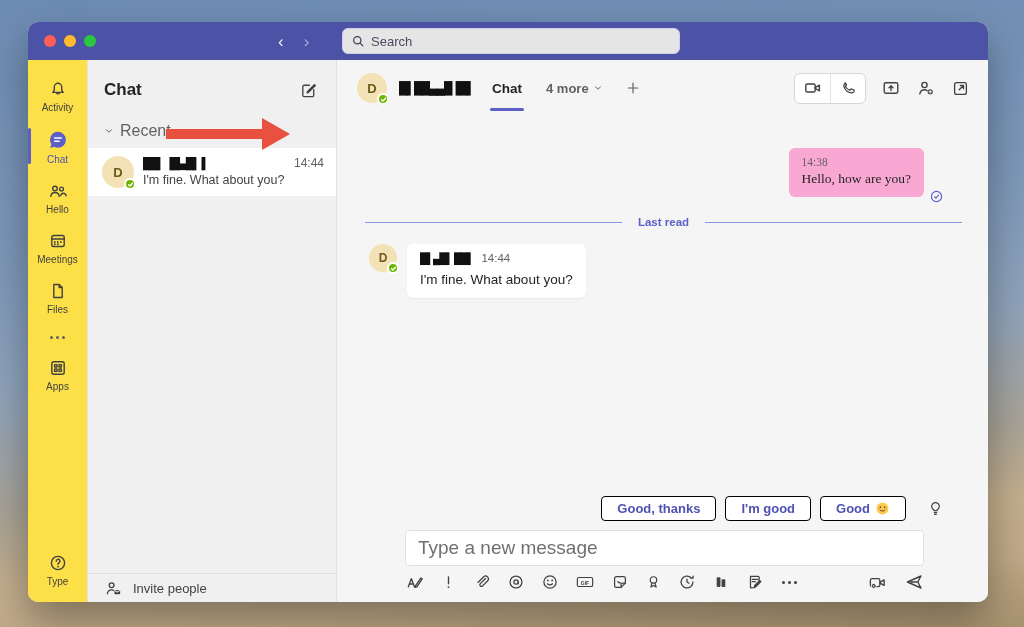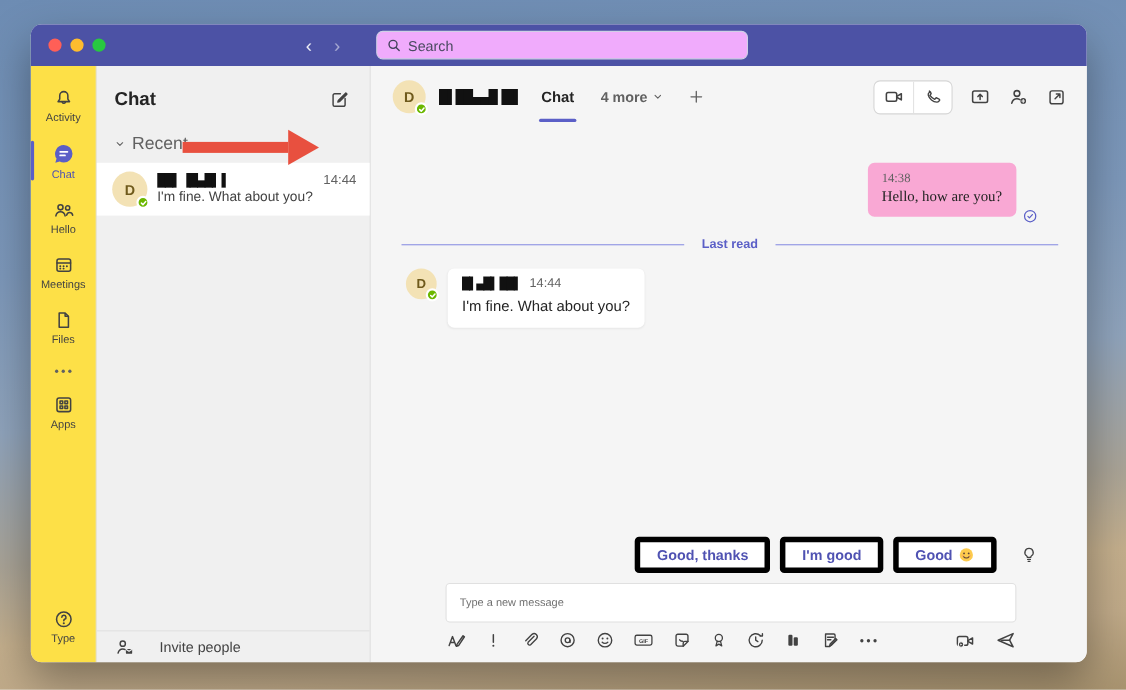--- a/index.html
+++ b/index.html
@@ -25,21 +25,21 @@
   }
   .traffic { display:flex; gap:8px; position:absolute; left:16px; top:13px; }
   .traffic span { width:12px; height:12px; border-radius:50%; display:block; }
   .tl-red{ background:#ff5f57; } .tl-yellow{ background:#febc2e; } .tl-green{ background:#28c840; }
   .nav-arrows { position:absolute; left:250px; top:0; height:38px; display:flex; align-items:center; gap:20px; }
   .nav-arrows .arrow { font-size:17px; line-height:1; cursor:default; }
   .arrow-back { color:rgba(255,255,255,.9); }
   .arrow-fwd { color:rgba(255,255,255,.5); }
   .searchbox {
     position:absolute; left:314px; top:6px; width:338px; height:26px;
-    background:#f0abfc; border:1px solid #cfcfe6; border-radius:6px;
+    background:#e5e5e5; border:1px solid #cfcfe6; border-radius:6px;
     display:flex; align-items:center; padding:0 8px; gap:6px; color:#41415a;
   }
   .searchbox svg { flex:0 0 auto; }
   .searchbox .ph { font-size:13px; color:#4a4a60; }
   .tb-right { position:absolute; right:12px; top:0; height:38px; display:flex; align-items:center; gap:14px; }
   .tb-dots { display:flex; gap:3px; }
   .tb-dots i { width:3.5px; height:3.5px; border-radius:50%; background:#fff; display:block; }
   .team-name { font-size:12.5px; letter-spacing:.6px; color:#fff; }
   .tb-avatar { width:27px; height:27px; border-radius:50%; background:#f2f2f2; position:relative;
     display:flex; align-items:center; justify-content:center; color:#616161; }
@@ -88,21 +88,21 @@
   .av-30 { width:30px; height:30px; font-size:13px; }
   .av-28 { width:28px; height:28px; font-size:12px; }
   .ci-body { flex:1; min-width:0; }
   .ci-top { display:flex; justify-content:space-between; align-items:baseline; }
   .ci-name { font-size:11px; color:#111; letter-spacing:-1px; }
   .ci-time { font-size:12px; color:#616161; }
   .ci-preview { font-size:12.5px; color:#424242; margin-top:3px; white-space:nowrap;
     overflow:hidden; text-overflow:ellipsis; }
   .panel-spacer { flex:1; }
   .invite-row { border-top:1px solid #e0e0e0; height:29px; display:flex; align-items:center;
-    gap:22px; padding:0 16px; color:#424242; cursor:pointer; }
+    gap:10px; padding:0 16px; color:#424242; cursor:pointer; }
   .invite-label { font-size:13px; color:#424242; }
   
   .main { flex:1; display:flex; flex-direction:column; background:#f5f5f5; min-width:0; }
   .conv-header { height:56px; flex:0 0 56px; display:flex; align-items:center; padding:0 18px 0 20px; gap:12px; }
   .conv-name { font-size:12px; font-weight:bold; color:#111; letter-spacing:-1px; margin-right:4px; }
   .tab { position:relative; font-size:13.5px; font-weight:bold; color:#242424; padding:6px 2px; cursor:pointer; }
   .tab.active::after { content:""; position:absolute; left:0; right:0; bottom:-9px; height:3px;
     border-radius:3px; background:#5b5fc7; }
   .more-tabs { display:flex; align-items:center; gap:4px; color:#616161; font-size:13px; margin-left:10px; cursor:pointer;font-weight:bold; }
   .add-tab { color:#616161; margin-left:10px; cursor:pointer; display:flex; }
@@ -120,26 +120,26 @@
   .seen-check { position:absolute; top:73px; right:44px; color:#5b5fc7; display:flex; }
   .last-read { position:absolute; top:100px; left:28px; right:26px; display:flex; align-items:center; }
   .last-read .line { flex:1; height:1px; background:#8d92e3; }
   .last-read .lr-label { font-size:11.5px; font-weight:bold; color:#5b5fc7; padding:0 16px; }
   .msg-in { position:absolute; top:128px; left:32px; display:flex; gap:10px; align-items:flex-start; }
   .msg-card { background:#fff; border-radius:6px; padding:8px 13px 10px; box-shadow:0 1px 2px rgba(0,0,0,.06); }
   .mc-top { display:flex; align-items:baseline; gap:8px; margin-bottom:3px; }
   .mc-name { font-size:10.5px; color:#111; letter-spacing:-1px; }
   
   .replies-row { display:flex; align-items:center; justify-content:flex-end; padding:0 44px 9px 0; gap:9px; }
-  .reply-btn { display:flex; align-items:center; gap:5px; background:#fff; border:5px solid #000000;
+  .reply-btn { display:flex; align-items:center; gap:5px; background:#fff; border:1px solid #000000;
     color:#4f52b2; font-weight:bold; font-size:13px; border-radius:4px; padding:4px 15px; cursor:pointer; }
   .bulb { color:#424242; margin-left:12px; cursor:pointer; display:flex; }
   .compose { margin:0 64px 0 68px; background:#fff; border:1px solid #e0e0e0; border-radius:4px;
     height:36px; display:flex; align-items:center; padding:0 12px; }
-  .compose input { border:none; outline:none; width:100%; font-size:10px;
+  .compose input { border:none; outline:none; width:100%; font-size:19px;
     font-family:"Liberation Sans", sans-serif; color:#242424; background:transparent; }
   .compose input::placeholder { color:#707070; }
   .compose-toolbar { margin:6px 64px 10px 68px; display:flex; align-items:center; gap:16px; color:#424242; }
   .ct-icon { display:flex; cursor:pointer; }
   .ct-spacer { flex:1; }
   .ct-dots { display:flex; gap:3px; cursor:pointer; padding:0 2px; }
   .ct-dots i { width:3px; height:3px; border-radius:50%; background:#424242; display:block; }
   svg { display:block; }
   .redact { letter-spacing:-1px; }
 </style>

